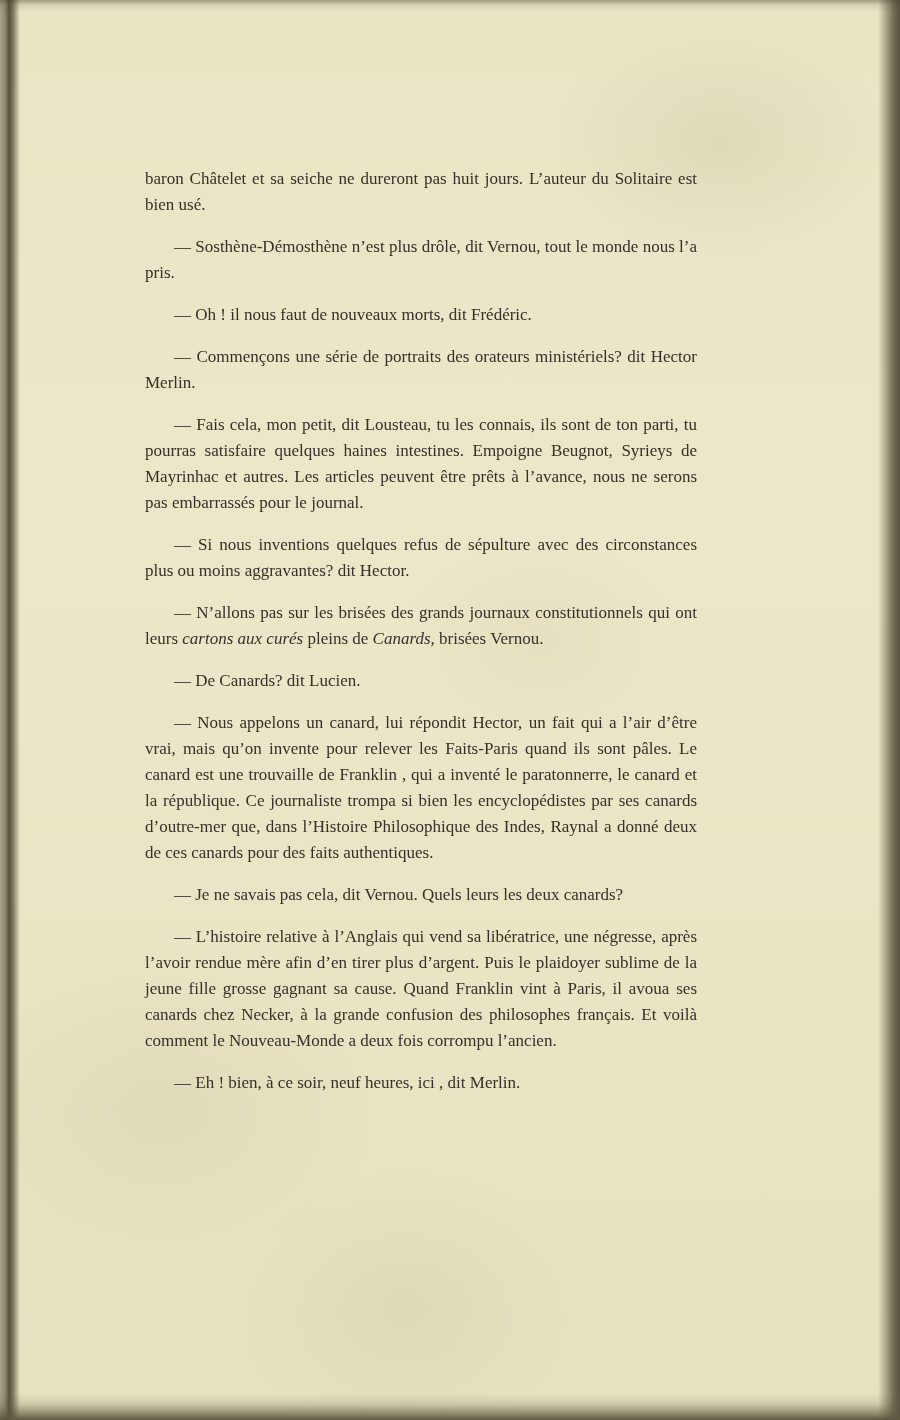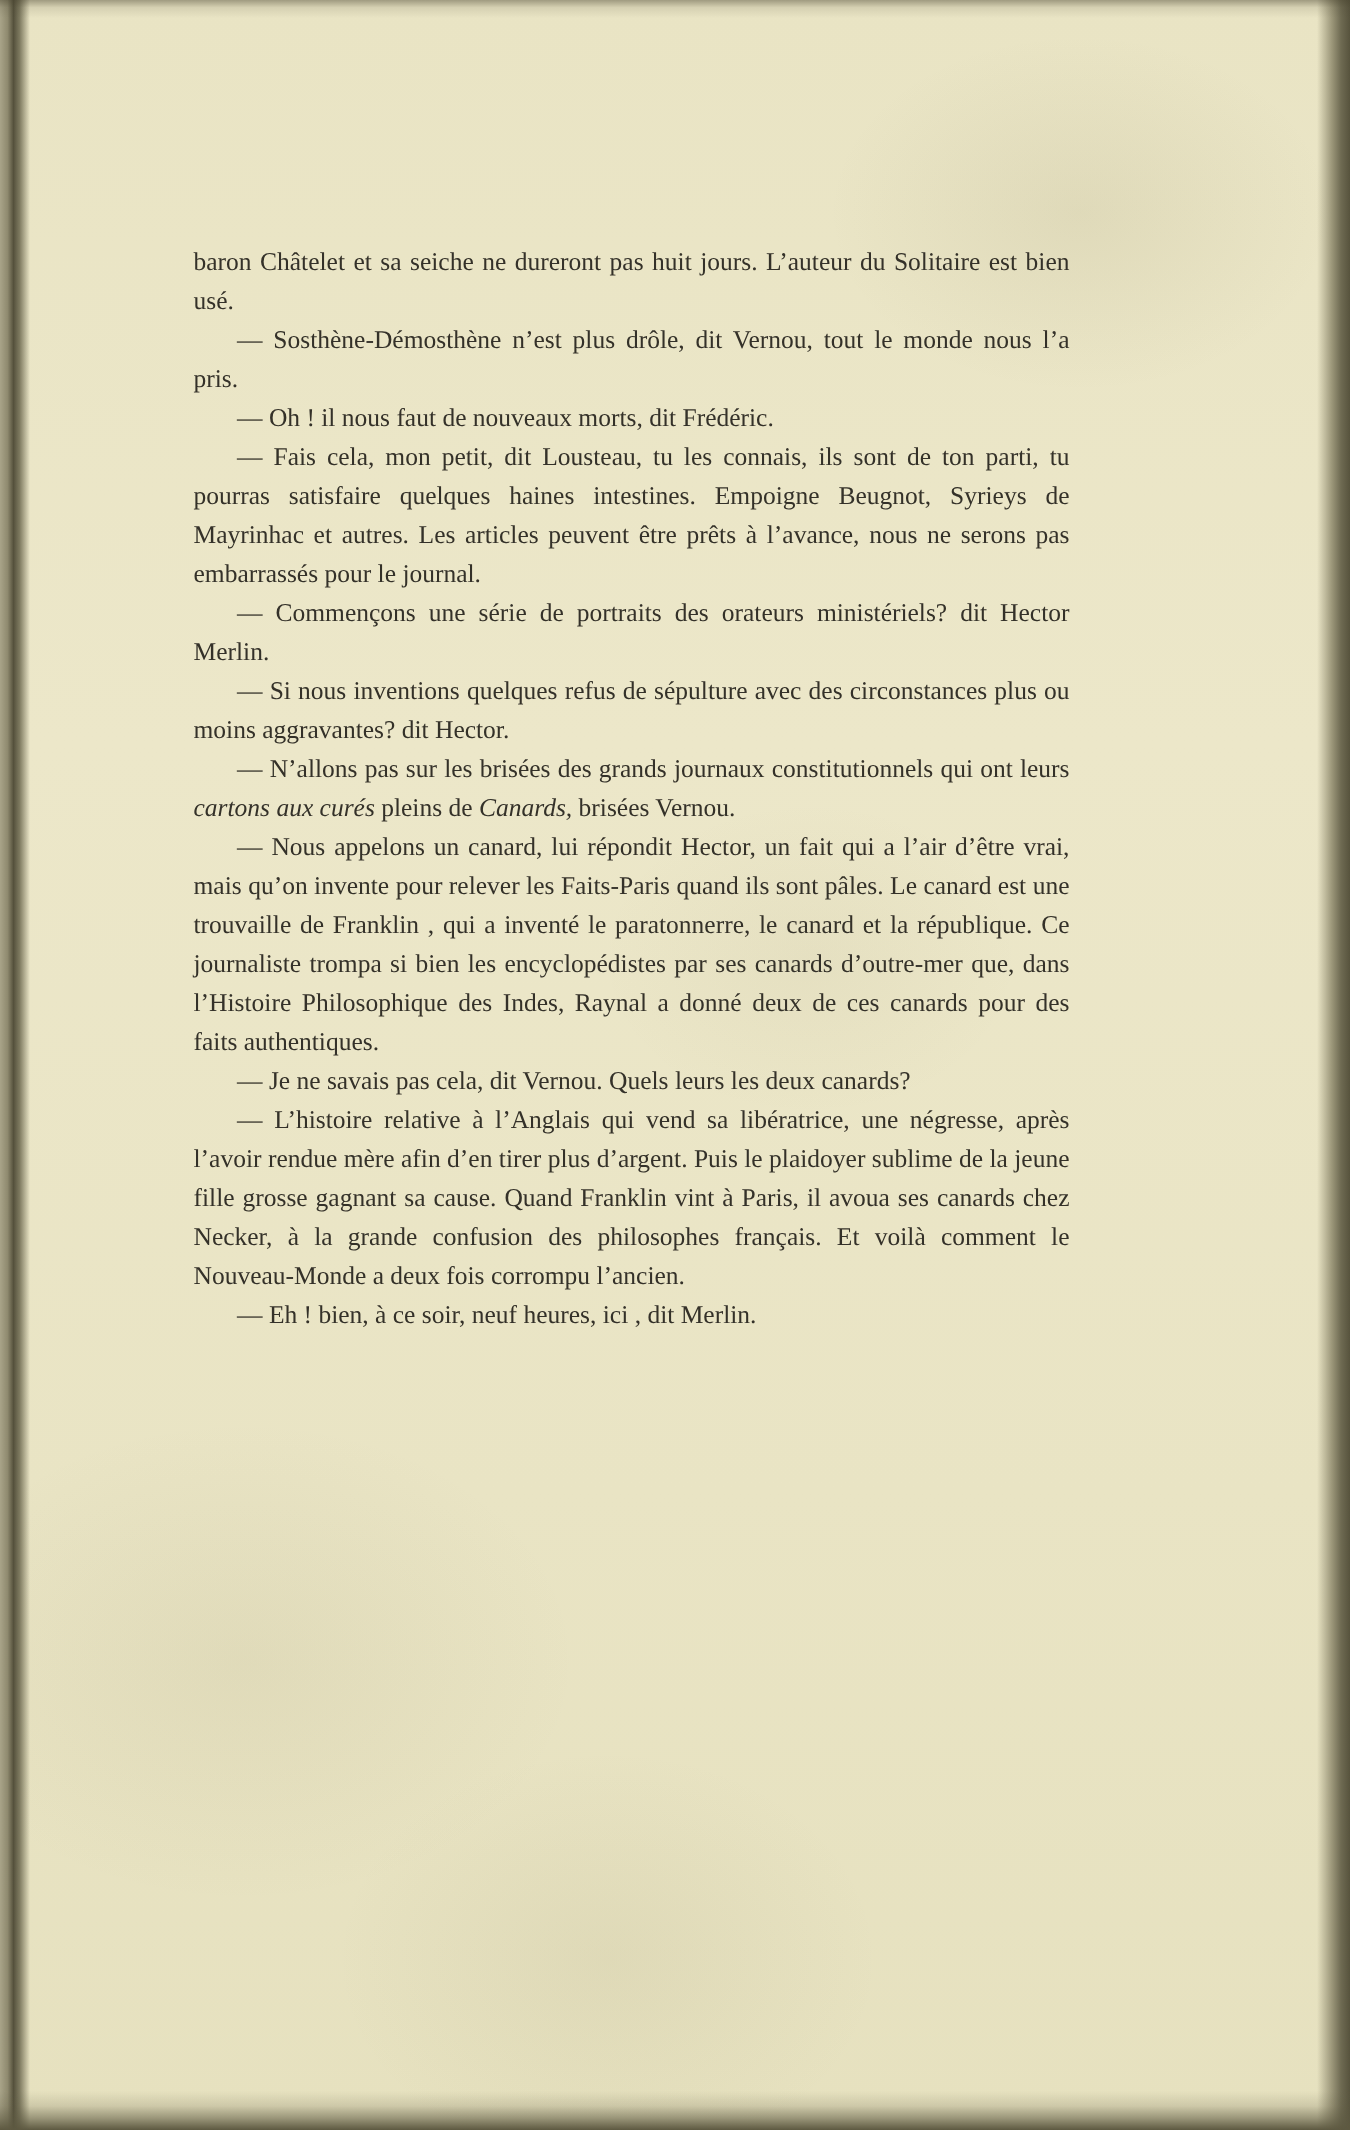--- a/index.html
+++ b/index.html
@@ -58,40 +58,41 @@
     font-size: 19px;
     letter-spacing: 1px;
   }
   .body-text {
     margin-top: 12px;
     font-size: 17px;
     line-height: 26px;
     text-align: justify;
     color: #343129;
   }
-  .body-text p { margin: 0; font-family: Liberation Serif, serif; }
+  .body-text p { margin: 16px; font-family: Liberation Serif, serif; }
   .body-text p.indent { text-indent: 29px; }
   .body-text em { font-style: italic; }
 </style>
 </head>
 <body>
 
 <div class="scan">
   <div class="stains"></div>
 
   <div class="page-text">
 
     <div class="body-text" id="page-body">
         <p class=""><span>baron Châtelet et sa seiche ne dureront pas huit jours. L’auteur du Solitaire est bien usé.</span></p>
         <p class="indent"><span>— Sosthène-Démosthène n’est plus drôle, dit Vernou, tout le monde nous l’a pris.</span></p>
         <p class="indent"><span>— Oh ! il nous faut de nouveaux morts, dit Frédéric.</span></p>
+        <p class="indent"><span>— Commençons une série de portraits des orateurs ministériels? dit Hector Merlin.</span></p>
         <p class="indent"><span>— Fais cela, mon petit, dit Lousteau, tu les connais, ils sont de ton parti, tu pourras satisfaire quelques haines intestines. Empoigne Beugnot, Syrieys de Mayrinhac et autres. Les articles peuvent être prêts à l’avance, nous ne serons pas embarrassés pour le journal.</span></p>
-        <p class="indent"><span>— Commençons une série de portraits des orateurs ministériels? dit Hector Merlin.</span></p>
         <p class="indent"><span>— Si nous inventions quelques refus de sépulture avec des circonstances plus ou moins aggravantes? dit Hector.</span></p>
         <p class="indent"><span>— N’allons pas sur les brisées des grands journaux constitutionnels qui ont leurs </span><em>cartons aux curés</em><span> pleins de </span><em>Canards,</em><span> brisées Vernou.</span></p>
+        <p class="indent"><span>— De Canards? dit Lucien.</span></p>
         <p class="indent"><span>— Nous appelons un canard, lui répondit Hector, un fait qui a l’air d’être vrai, mais qu’on invente pour relever les Faits-Paris quand ils sont pâles. Le canard est une trouvaille de Franklin , qui a inventé le paratonnerre, le canard et la république. Ce journaliste trompa si bien les encyclopédistes par ses canards d’outre-mer que, dans l’Histoire Philosophique des Indes, Raynal a donné deux de ces canards pour des faits authentiques.</span></p>
         <p class="indent"><span>— Je ne savais pas cela, dit Vernou. Quels leurs les deux canards?</span></p>
         <p class="indent"><span>— L’histoire relative à l’Anglais qui vend sa libératrice, une négresse, après l’avoir rendue mère afin d’en tirer plus d’argent. Puis le plaidoyer sublime de la jeune fille grosse gagnant sa cause. Quand Franklin vint à Paris, il avoua ses canards chez Necker, à la grande confusion des philosophes français. Et voilà comment le Nouveau-Monde a deux fois corrompu l’ancien.</span></p>
         <p class="indent"><span>— Eh ! bien, à ce soir, neuf heures, ici , dit Merlin.</span></p>
       </div>
   </div>
 
   <div class="edge-left"></div>
   <div class="edge-right"></div>
   <div class="edge-top"></div>

